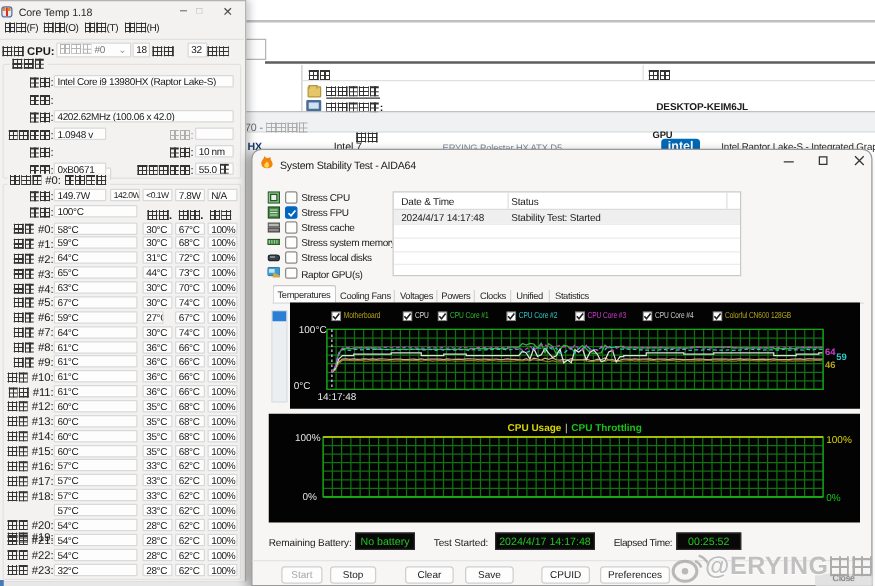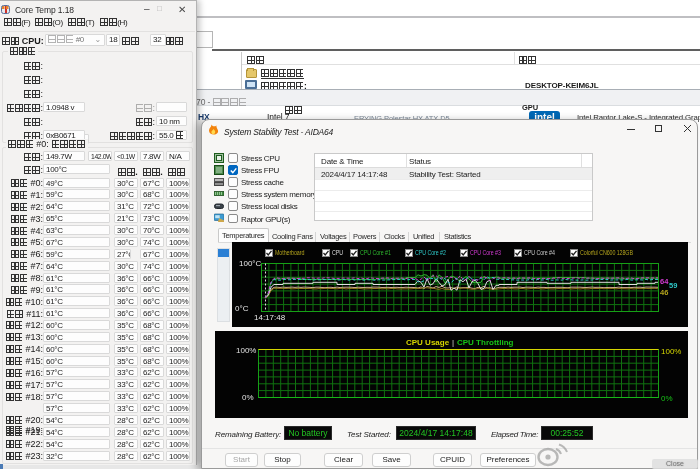--- a/index.html
+++ b/index.html
@@ -43,21 +43,21 @@
   background:
     linear-gradient(180deg,#e8832c 0 3px,transparent 3px) 0 0/2.5px 100% no-repeat,
     linear-gradient(180deg,#e8832c 0 3px,transparent 3px) 100% 0/2.5px 100% no-repeat,
     linear-gradient(90deg,transparent 0 2.6px,#d03028 2.6px 4.8px,transparent 4.8px) 0 0/100% 100% no-repeat,
     linear-gradient(#f4f2ee,#dfe4ec); }
 .wbtn { position:absolute; color:#4a4a4a; font-size:10px; }
 
 
 #st { position:absolute; left:201px; top:119px; width:497px; height:350px; background:#f7f6f5;
   border:1px solid #9a9a9a; border-radius:8px 8px 0 0; box-shadow:-4px 2px 8px rgba(0,0,0,0.3); }
-#st .f10 { position:absolute; font-size:8px; letter-spacing:-0.1px; color:#1a1a1a; white-space:nowrap;font-style:italic; }
+#st .f10 { position:absolute; font-size:8px; letter-spacing:-0.1px; color:#1a1a1a; white-space:nowrap; }
 .strow { position:absolute; left:12px; height:11px; }
 .strow .sic { position:absolute; left:0; top:0; }
 .cboff { position:absolute; left:14px; top:0.5px; width:9.5px; height:9.5px; background:#fdfdfd; border:1px solid #8a8a8a; border-radius:2px; }
 .cbon { position:absolute; left:14px; top:0.5px; width:9.5px; height:9.5px; background:#0067c0; border:1px solid #0067c0; border-radius:2px; }
 .cbon svg { position:absolute; left:0; top:0; }
 .stlab { position:absolute; left:27px; top:1.5px; font-size:8px; letter-spacing:-0.3px; color:#1a1a1a; white-space:nowrap; }
 #sttable { position:absolute; left:112px; top:33px; width:279px; height:68px; background:#fff; border:1px solid #c9c9c9; }
 #sttable .hl { position:absolute; left:0; top:13px; width:277px; height:1px; background:#dcdcdc; }
 #sttable .row1 { position:absolute; left:0; top:14px; width:277px; height:11px; background:#efefef; }
 #sttable .gl { position:absolute; left:0; width:277px; height:1px; background:#ececec; }
@@ -127,22 +127,24 @@
   <div class="fld" style="left:47px;top:33px;width:60px;height:12px;line-height:10.5px;color:#777"><i class="zg"></i><i class="zg"></i><i class="zg"></i> #0 <span style="position:absolute;right:3px;top:0;color:#999">⌄</span></div>
   <div class="fld" style="left:108px;top:33px;width:14px;height:12px;line-height:10.5px">18</div>
   <div class="f9" style="left:124px;top:35px;font-weight:bold"><i class="z"></i><i class="z"></i></div>
   <div class="fld" style="left:152px;top:33px;width:16px;height:12px;line-height:10.5px">32</div>
   <div class="f9" style="left:168px;top:35px;font-weight:bold"><i class="z"></i><i class="z"></i></div>
 
   <div class="grp" style="left:4px;top:50px;width:191px;height:92px"></div>
   <div class="f9" style="left:10px;top:45px;background:#f3f2f1;padding:0 2px"><i class="z"></i><i class="z"></i><i class="z"></i></div>
 
   <div class="lab" style="right:153px;top:60px"><i class="z"></i><i class="z"></i>:</div>
+  <div class="fld" style="left:45px;top:59px;width:144px">Intel Core i9 13980HX (Raptor Lake-S)</div>
   <div class="lab" style="right:153px;top:74px"><i class="z"></i><i class="z"></i>:</div>
   <div class="lab" style="right:153px;top:88px"><i class="z"></i><i class="z"></i>:</div>
+  <div class="fld" style="left:45px;top:87px;width:144px">4202.62MHz (100.06 x 42.0)</div>
 
   <div class="lab" style="right:153px;top:102px"><i class="z"></i><i class="z"></i><i class="z"></i><i class="z"></i>:</div>
   <div class="fld" style="left:45px;top:101px;width:42px">1.0948 v</div>
   <div class="lab" style="right:41px;top:102px;color:#9a9a9a"><i class="zg"></i><i class="zg"></i>:</div>
   <div class="fld" style="left:158px;top:101px;width:31px"></div>
 
   <div class="lab" style="right:153px;top:116px"><i class="z"></i><i class="z"></i>:</div>
   <div class="fld" style="left:45px;top:133px;width:46px">B0</div>
   <div class="lab" style="right:41px;top:116px"><i class="z"></i><i class="z"></i>:</div>
   <div class="fld" style="left:158px;top:115px;width:31px">10 nm</div>
@@ -162,37 +164,37 @@
   <div class="fld" style="left:142px;top:149.5px;width:24px">7.8W</div>
   <div class="fld" style="left:168px;top:149.5px;width:24px">N/A</div>
 
   <div class="lab" style="right:153px;top:164px"><i class="z"></i><i class="z"></i>:</div>
   <div class="fld" style="left:45px;top:162.5px;width:67px;height:10.5px">100°C</div>
   <div class="f9" style="left:120px;top:165.5px;font-weight:bold"><i class="z"></i><i class="z"></i>.</div>
   <div class="f9" style="left:145px;top:165.5px;font-weight:bold"><i class="z"></i><i class="z"></i>.</div>
   <div class="f9" style="left:170px;top:165.5px;font-weight:bold"><i class="z"></i><i class="z"></i></div>
 
 <div class="lab" style="right:153px;top:177.0px"><i class="z"></i><i class="z"></i> #0:</div>
-<div class="fld" style="left:45px;top:176.5px;width:67px">49°C</div>
+<div class="fld" style="left:45px;top:176.5px;width:67px">58°C</div>
 <div class="fld" style="left:116px;top:176.5px;width:24px">30°C</div>
 <div class="fld" style="left:142px;top:176.5px;width:24px">67°C</div>
 <div class="fld" style="left:168px;top:176.5px;width:24px">100%</div>
 <div class="lab" style="right:153px;top:188.9px"><i class="z"></i><i class="z"></i> #1:</div>
 <div class="fld" style="left:45px;top:188.4px;width:67px">59°C</div>
 <div class="fld" style="left:116px;top:188.4px;width:24px">30°C</div>
 <div class="fld" style="left:142px;top:188.4px;width:24px">68°C</div>
 <div class="fld" style="left:168px;top:188.4px;width:24px">100%</div>
 <div class="lab" style="right:153px;top:200.7px"><i class="z"></i><i class="z"></i> #2:</div>
 <div class="fld" style="left:45px;top:200.2px;width:67px">64°C</div>
 <div class="fld" style="left:116px;top:200.2px;width:24px">31°C</div>
 <div class="fld" style="left:142px;top:200.2px;width:24px">72°C</div>
 <div class="fld" style="left:168px;top:200.2px;width:24px">100%</div>
 <div class="lab" style="right:153px;top:212.6px"><i class="z"></i><i class="z"></i> #3:</div>
 <div class="fld" style="left:45px;top:212.1px;width:67px">65°C</div>
-<div class="fld" style="left:116px;top:212.1px;width:24px">21°C</div>
+<div class="fld" style="left:116px;top:212.1px;width:24px">44°C</div>
 <div class="fld" style="left:142px;top:212.1px;width:24px">73°C</div>
 <div class="fld" style="left:168px;top:212.1px;width:24px">100%</div>
 <div class="lab" style="right:153px;top:224.5px"><i class="z"></i><i class="z"></i> #4:</div>
 <div class="fld" style="left:45px;top:224.0px;width:67px">63°C</div>
 <div class="fld" style="left:116px;top:224.0px;width:24px">30°C</div>
 <div class="fld" style="left:142px;top:224.0px;width:24px">70°C</div>
 <div class="fld" style="left:168px;top:224.0px;width:24px">100%</div>
 <div class="lab" style="right:153px;top:236.3px"><i class="z"></i><i class="z"></i> #5:</div>
 <div class="fld" style="left:45px;top:235.8px;width:67px">67°C</div>
 <div class="fld" style="left:116px;top:235.8px;width:24px">30°C</div>
@@ -496,13 +498,14 @@
 
 <div id="wm">
   <svg width="34" height="27" viewBox="0 0 34 27">
     <g stroke="rgba(145,145,145,0.62)" fill="none">
       <ellipse cx="12" cy="16" rx="9.5" ry="8" stroke-width="2.4"></ellipse>
       <circle cx="12" cy="16" r="2.6" fill="rgba(145,145,145,0.62)" stroke="none"></circle>
       <path d="M20 8 A8 8 0 0 1 25 13" stroke-width="2"></path>
       <path d="M23 3.5 A13 13 0 0 1 31 11" stroke-width="2"></path>
     </g>
   </svg>
+  <div class="txt">@ERYING<i class="zw"></i><i class="zw"></i></div>
 </div>
 
 </body></html>

